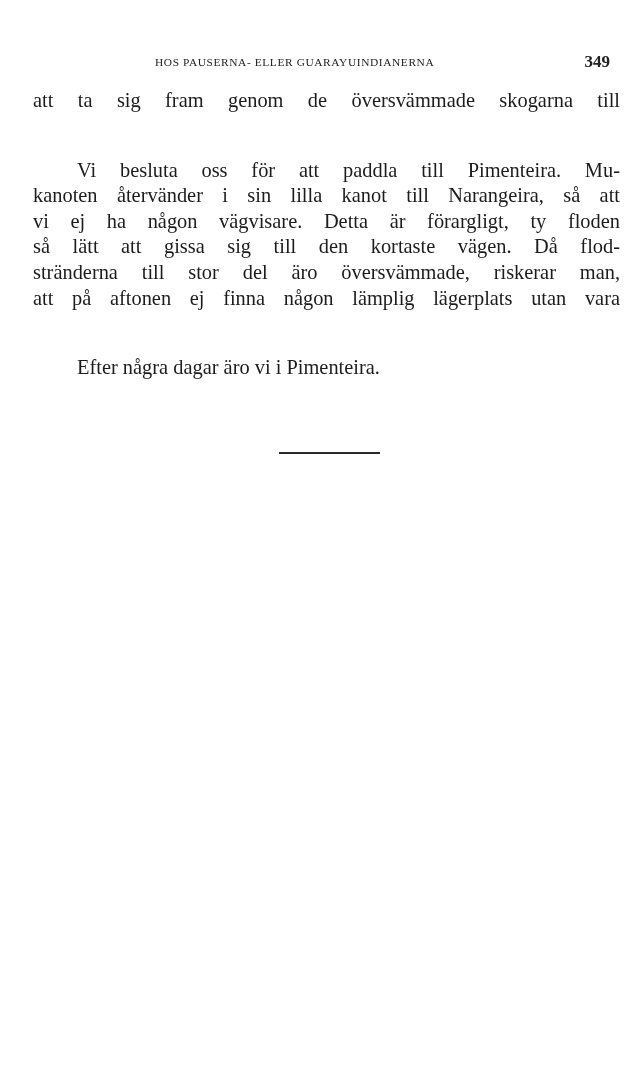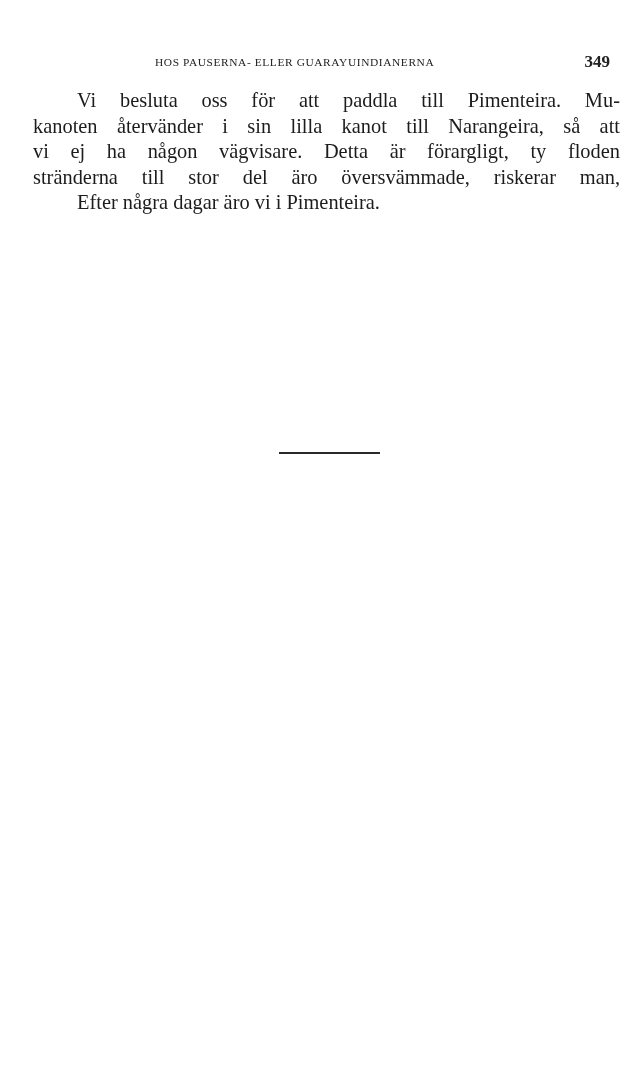--- a/index.html
+++ b/index.html
@@ -31,37 +31,40 @@
       font-family: "Liberation Serif", serif;
       font-size: 20.4px; line-height: 25.6px;
       color: #1c1c1c;
     }
     .line {
       display: block; white-space: nowrap;
       text-align: justify; text-align-last: justify;
       height: 25.6px;
     }
     .line.last { text-align-last: left; }
-    .line.indent { padding-left: 44px; }
+    .line.indent { padding-left: 44px; margin-top: 44px; }
     .rule {
       position: absolute; left: 279px; top: 452px;
       width: 101px; height: 1.5px; background: #2a2a2a;
     }
   </style>
 </head>
 <body>
 
 <div class="page">
   <div class="running-head">
     <span class="running-title">HOS PAUSERNA- ELLER GUARAYUINDIANERNA</span>
     <span class="page-number">349</span>
   </div>
 
   <div class="body-text">
+    <span class="line">att ta sig fram genom de översvämmade skogarna till</span>
     <span class="line indent">Vi besluta oss för att paddla till Pimenteira. Mu-</span>
     <span class="line">kanoten återvänder i sin lilla kanot till Narangeira, så att</span>
     <span class="line">vi ej ha någon vägvisare. Detta är förargligt, ty floden</span>
+    <span class="line">så lätt att gissa sig till den kortaste vägen. Då flod-</span>
     <span class="line">stränderna till stor del äro översvämmade, riskerar man,</span>
+    <span class="line">att på aftonen ej finna någon lämplig lägerplats utan vara</span>
     <span class="line indent last">Efter några dagar äro vi i Pimenteira.</span>
   </div>
 
   <div class="rule"></div>
 </div>
 
 </body></html>

